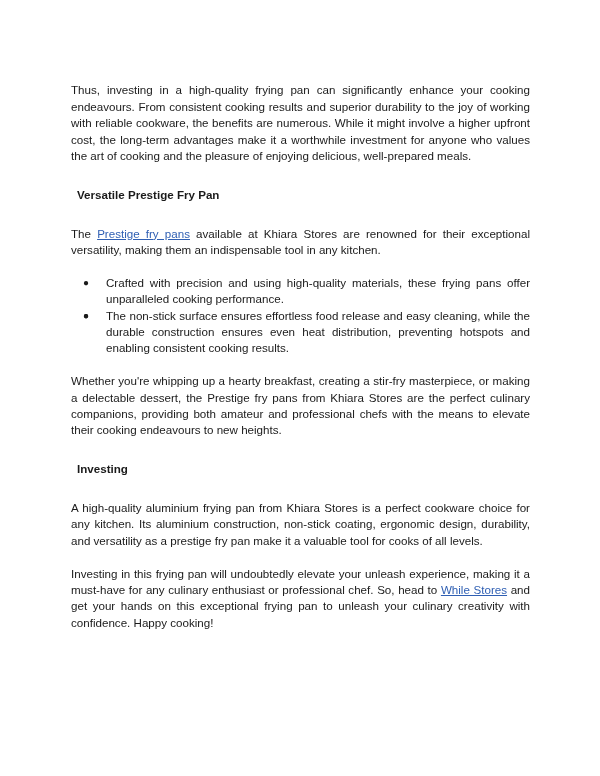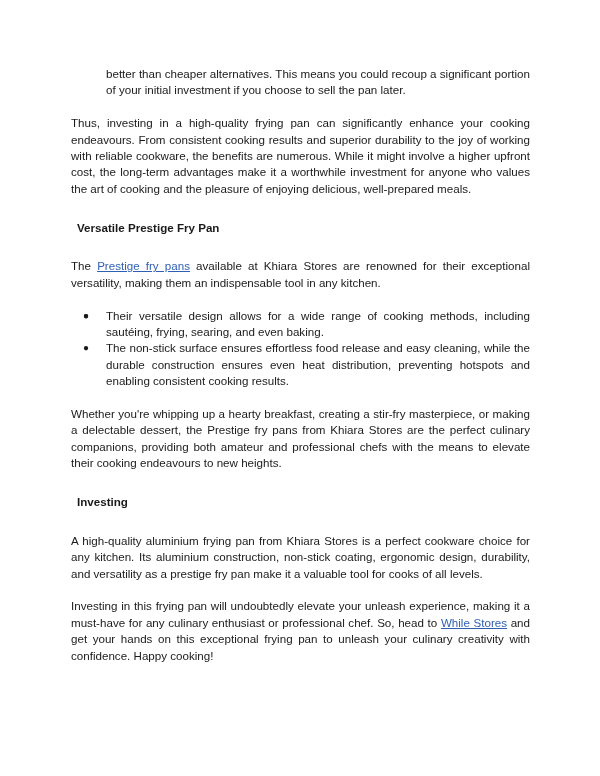--- a/index.html
+++ b/index.html
@@ -54,43 +54,42 @@
     left: 12px;
     top: 0;
     font-size: 10px;
   }
 </style>
 </head>
 <body>
 
 <div class="page">
 
-  <p class="indent">better than cheaper alternatives. This means you could recoup a significant portion of your initial investment if you choose to sell the pan later.</p>
 
   <div class="gap"></div>
 
   <p>Thus, investing in a high-quality frying pan can significantly enhance your cooking endeavours. From consistent cooking results and superior durability to the joy of working with reliable cookware, the benefits are numerous. While it might involve a higher upfront cost, the long-term advantages make it a worthwhile investment for anyone who values the art of cooking and the pleasure of enjoying delicious, well-prepared meals.</p>
 
   <div class="gap"></div>
 
   <p class="heading">Versatile Prestige Fry Pan</p>
 
   <div class="gap"></div>
 
   <p><span>The </span><a href="#" style="color: rgb(47, 95, 179);">Prestige fry pans</a><span> available at Khiara Stores are renowned for their exceptional versatility, making them an indispensable tool in any kitchen.</span></p>
 
   <div class="gap"></div>
 
   <ul class="bullets">
     <li>
       <span class="bullet">●</span>
+      <span>Crafted with precision and using high-quality materials, these frying pans offer unparalleled cooking performance.</span>
     </li>
     <li>
       <span class="bullet">●</span>
-      <span>Their versatile design allows for a wide range of cooking methods, including sautéing, frying, searing, and even baking.</span>
     </li>
     <li>
       <span class="bullet">●</span>
       <span>The non-stick surface ensures effortless food release and easy cleaning, while the durable construction ensures even heat distribution, preventing hotspots and enabling consistent cooking results.</span>
     </li>
   </ul>
 
   <div class="gap"></div>
 
   <p>Whether you're whipping up a hearty breakfast, creating a stir-fry masterpiece, or making a delectable dessert, the Prestige fry pans from Khiara Stores are the perfect culinary companions, providing both amateur and professional chefs with the means to elevate their cooking endeavours to new heights.</p>

